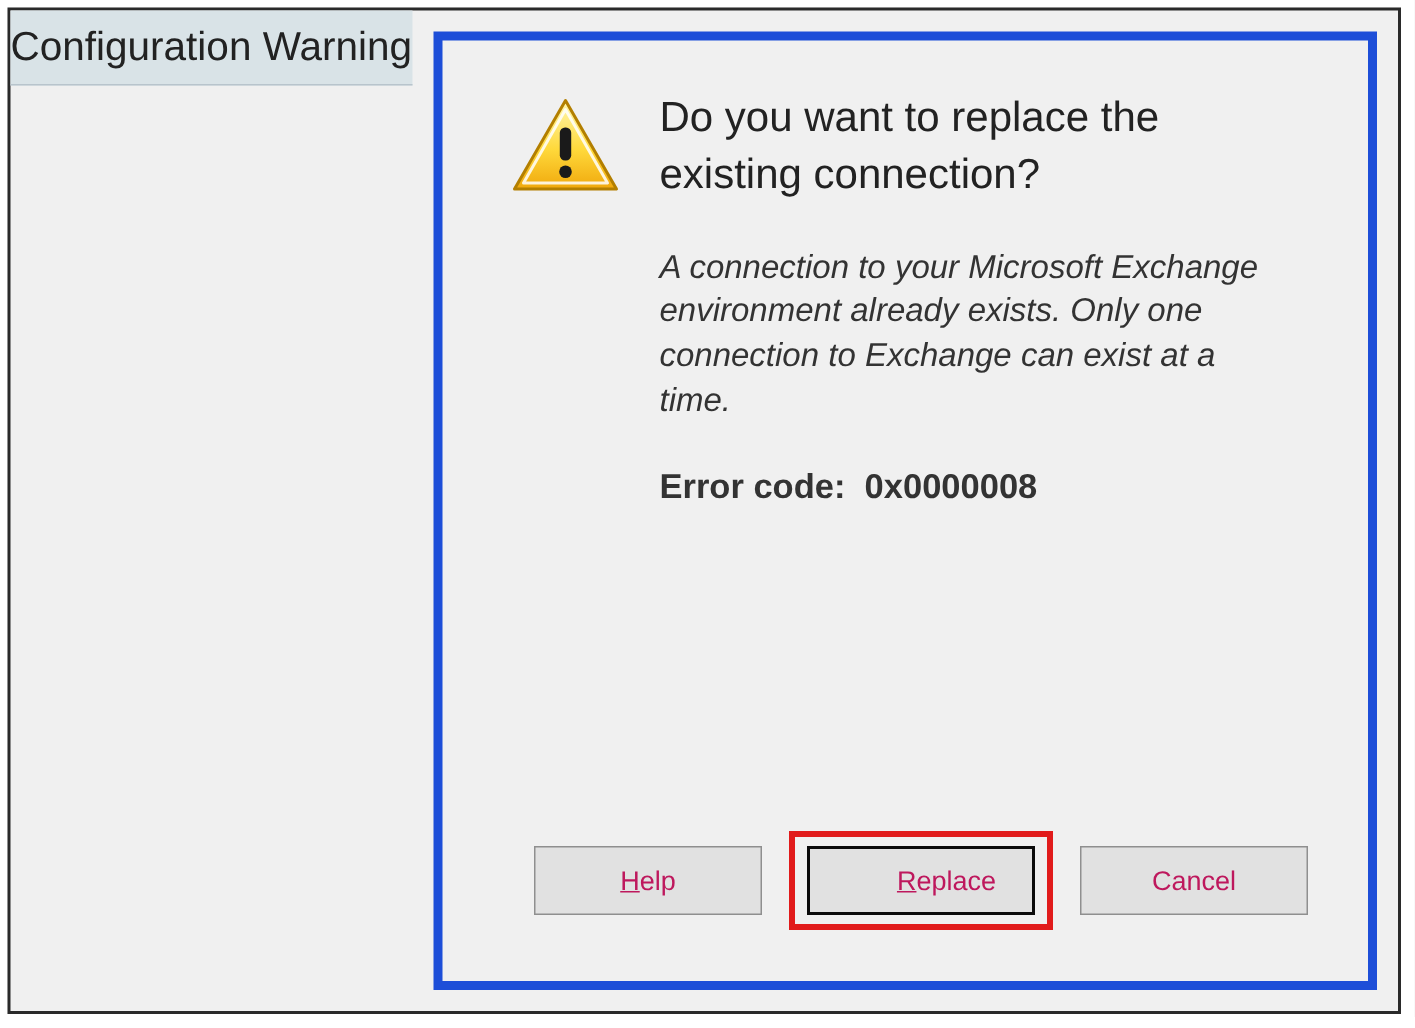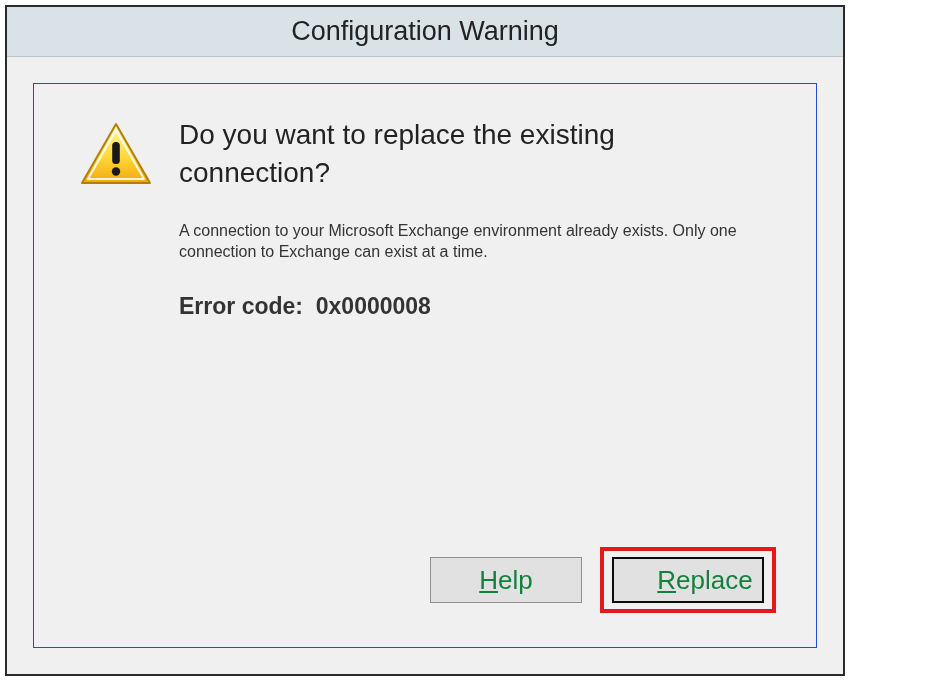--- a/index.html
+++ b/index.html
@@ -8,45 +8,44 @@
       padding: 0;
     }
     body {
       font-family: "Segoe UI", Tahoma, sans-serif;
       background: #ffffff;
       width: 943px;
       height: 685px;
       overflow: hidden;
     }
     .dialog-window {
-      width: 840px;
+      width: 929px;
       height: 671px;
       margin: 5px;
       border: 2px solid #2a2a2a;
       background: #f0f0f0;
       display: flex;
-      flex-direction: column;
     }
     .titlebar {
       background: #d9e3e7;
       height: 50px;
       display: flex;
       align-items: center;
       justify-content: center;
       border-bottom: 1px solid #b8c4cc;
     }
     .titlebar-text {
       font-size: 27px;
       color: #222;
       font-weight: 400;
     }
     .content-frame {
       flex: 1;
-      margin: 26px;
-      border: 1px solid #1d4ed8;
+      margin: 14px;
+      border: 6px solid #1d4ed8;
       background: #f0f0f0;
       position: relative;
       display: flex;
       flex-direction: column;
     }
     .content-body {
       display: flex;
       padding: 32px 40px 20px 40px;
       flex: 1;
     }
@@ -62,45 +61,46 @@
       padding-right: 10px;
     }
     .heading {
       font-size: 28px;
       color: #222;
       line-height: 1.35;
       margin-bottom: 28px;
       font-weight: 400;
     }
     .para {
-      font-size: 16px;
+      font-size: 22px;
       color: #333;
       line-height: 1.35;
       margin-bottom: 30px;
       font-weight: 400;
+      font-style: italic;
     }
     .error-line {
       font-size: 23px;
       color: #333;
       font-weight: 700;
     }
     .button-row {
       display: flex;
       justify-content: flex-end;
       align-items: center;
       gap: 18px;
       padding: 0 40px 34px 0;
     }
     .btn {
       min-width: 152px;
       height: 46px;
       background: #e1e1e1;
       border: 1px solid #8f8f8f;
-      font-size: 26px;
-      color: #15803d;
+      font-size: 18px;
+      color: #be185d;
       font-family: inherit;
       cursor: pointer;
       display: inline-flex;
       align-items: center;
       justify-content: center;
       text-align: center;
     }
     .btn .ul {
       text-decoration: underline;
     }
@@ -152,15 +152,18 @@
 
     <div class="button-row">
       <button class="btn">
         <span><span class="ul">H</span><span>elp</span></span>
       </button>
       <span class="btn-default-wrap">
         <button class="btn">
           <span><span class="ul">R</span><span>eplace</span></span>
         </button>
       </span>
+      <button class="btn">
+        <span>Cancel</span>
+      </button>
     </div>
   </div>
 </div>
 
 </body></html>

